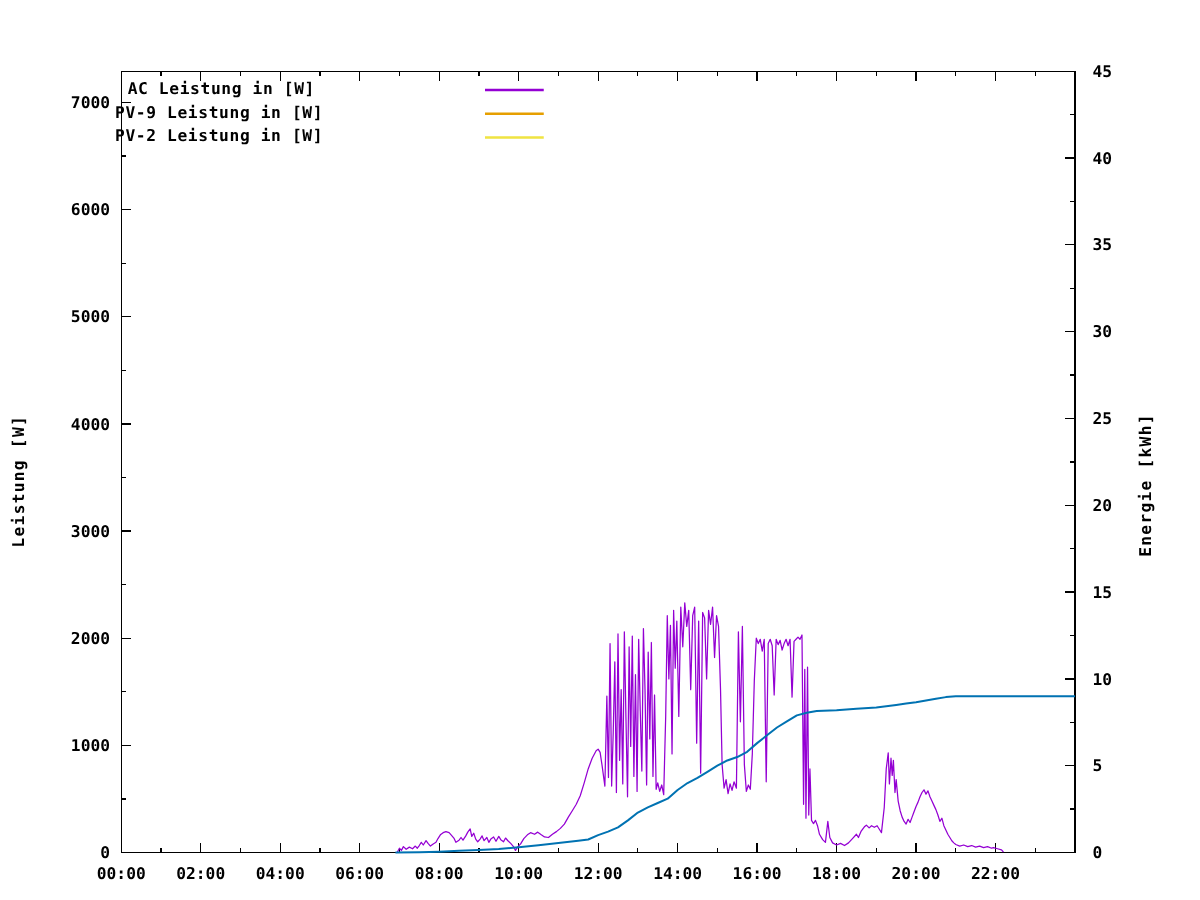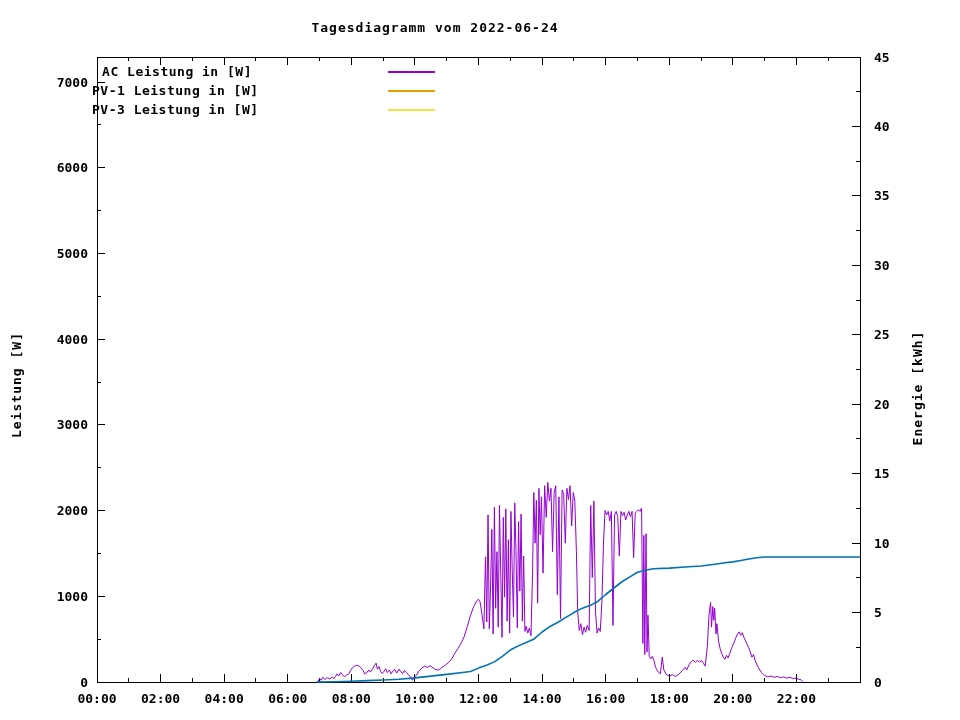--- a/index.html
+++ b/index.html
@@ -15,21 +15,20 @@
   .llabel{width:160px;text-align:right;font-size:13px;font-weight:bold;letter-spacing:0.5px;white-space:nowrap;}
   .lgap{width:62px;}
   .lswatch{width:47px;height:2px;}
   svg{position:absolute;left:0;top:0;}
   text{font-family:"DejaVu Sans Mono",monospace;font-size:13px;font-weight:bold;fill:#000;}
 </style>
 </head>
 <body>
 
 <div id="canvas">
-  <div id="chart-title">Tagesdiagramm vom 2022-06-24</div>
 
   <div id="ylab-left" class="ylab">Leistung [W]</div>
   <div id="ylab-right" class="ylab">Energie [kWh]</div>
 
   <svg id="plot-svg" width="960" height="720">
       <rect x="97" y="57" width="763" height="625" fill="none" stroke="#000" stroke-width="1" shape-rendering="crispEdges"></rect>
       <line x1="97" y1="682" x2="105" y2="682" stroke="#000" stroke-width="1" shape-rendering="crispEdges"></line>
       <text x="88" y="686.5" text-anchor="end">0</text>
       <line x1="97" y1="596.2857142857143" x2="105" y2="596.2857142857143" stroke="#000" stroke-width="1" shape-rendering="crispEdges"></line>
       <text x="88" y="600.7857142857143" text-anchor="end">1000</text>
@@ -145,23 +144,23 @@
       <polyline points="316.36,682.00 335.44,681.72 351.33,681.31 367.23,680.61 383.13,680.06 399.02,679.22 414.92,677.83 430.81,676.17 446.71,674.36 462.60,672.56 470.55,671.58 478.50,668.11 486.45,665.33 494.40,661.86 502.34,656.31 510.29,650.06 518.24,645.89 526.19,642.42 534.14,638.94 542.08,632.00 550.03,626.44 557.98,622.28 565.93,617.42 573.88,612.56 581.82,608.39 589.77,605.61 597.72,601.44 605.67,594.50 613.61,588.25 621.56,582.00 629.51,577.14 637.46,572.28 645.41,570.19 653.35,568.81 669.25,568.11 685.15,567.00 701.04,566.03 708.99,565.06 716.94,563.94 724.89,562.83 732.83,561.86 740.78,560.47 748.73,559.08 756.68,557.69 764.63,557.00 860.00,557.00" fill="none" stroke="#0072B2" stroke-width="1.6" stroke-linejoin="round"></polyline>
     </svg>
 
   <div id="legend">
     <div class="lrow">
       <span class="llabel">AC Leistung in [W]</span>
       <span class="lgap"></span>
       <span class="lswatch" style="background: rgb(148, 0, 211);"></span>
     </div>
     <div class="lrow">
-      <span class="llabel">PV-1 Leistung in [W]</span>
+      <span class="llabel">PV-9 Leistung in [W]</span>
       <span class="lgap"></span>
       <span class="lswatch" style="background: rgb(230, 159, 0);"></span>
     </div>
     <div class="lrow">
-      <span class="llabel">PV-3 Leistung in [W]</span>
+      <span class="llabel">PV-2 Leistung in [W]</span>
       <span class="lgap"></span>
       <span class="lswatch" style="background: rgb(240, 228, 66);"></span>
     </div>
   </div>
 </div>
 
 </body></html>

